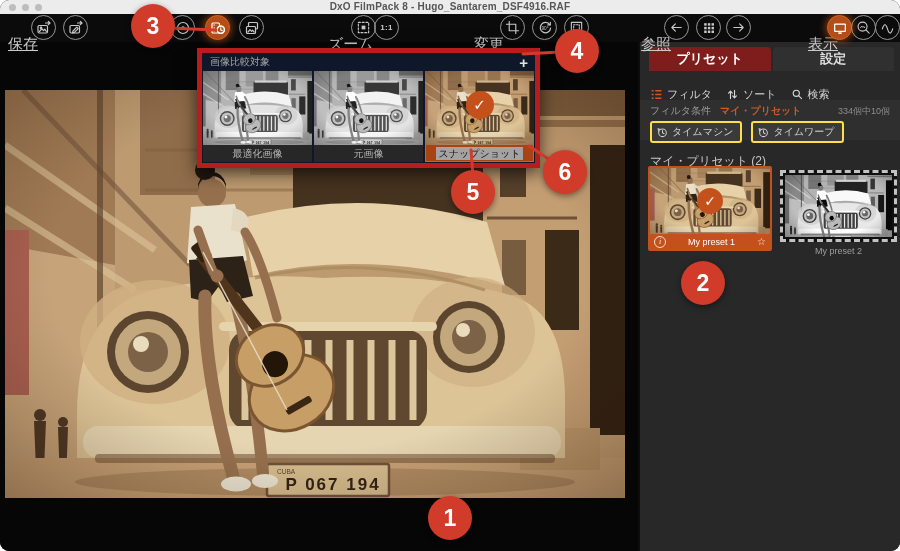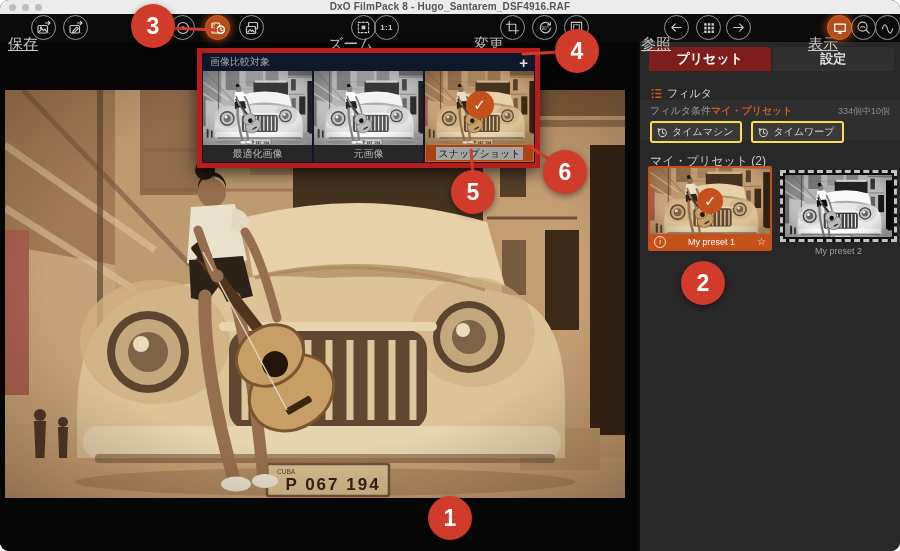--- a/index.html
+++ b/index.html
@@ -47,27 +47,27 @@
   .check.c-preset{width:26px;height:26px;left:47px;top:20px;font-size:14px;}
   
   .panel{position:absolute;left:638px;top:42px;width:262px;height:509px;background:#282828;
          border-left:2px solid #0c0c0c;box-sizing:border-box;}
   .tabs{position:absolute;left:9px;top:5px;width:245px;height:24px;display:flex;}
   .tab{flex:1;display:flex;align-items:center;justify-content:center;font-size:13px;font-weight:bold;
        border-radius:4px 4px 0 0;cursor:pointer;}
   .tab.on{background:#7f1d1d;color:#fff;}
   .tab.off{background:#303030;color:#dedede;margin-left:2px;}
   .filter-row{position:absolute;left:10px;top:44px;height:16px;display:flex;align-items:center;
-              font-size:11px;color:#d6d6d6;flex-direction:column;}
+              font-size:11px;color:#d6d6d6;}
   .filter-row .fitem{display:flex;align-items:center;gap:4px;margin-right:14px;cursor:pointer;}
   .strip{position:absolute;left:0;top:58px;width:100%;height:40px;background:#2f2f2f;}
   .cond-bar{position:absolute;left:0;top:60px;width:100%;height:18px;display:flex;align-items:center;
             padding:0 10px;box-sizing:border-box;font-size:10px;}
   .cond-label{color:#9b9b9b;}
-  .cond-value{color:#d05a22;font-weight:bold;cursor:pointer;}
+  .cond-value{color:#d05a22;margin-left:9px;font-weight:bold;cursor:pointer;}
   .cond-count{margin-left:auto;color:#8d8d8d;font-size:9px;}
   .time-row{position:absolute;left:10px;top:79px;display:flex;gap:9px;}
   .time-btn{display:flex;align-items:center;gap:4px;font-size:10px;color:#d2d2d2;background:#3a3a3a;
             border:2px solid #fde047;border-radius:3px;padding:2px 7px 2px 5px;cursor:pointer;}
   .time-btn svg{stroke:#cfcfcf;fill:none;stroke-width:1.1;stroke-linecap:round;}
   .section-title{position:absolute;left:10px;top:111px;font-size:12px;color:#c9c9c9;}
   .presets{position:absolute;left:8px;top:124px;display:flex;align-items:flex-start;}
   .preset1{width:124px;border:2px solid #c4511c;border-radius:2px;overflow:hidden;position:relative;
            background:#000;box-sizing:border-box;cursor:pointer;}
   .thumb1{display:block;width:120px;height:66px;}

